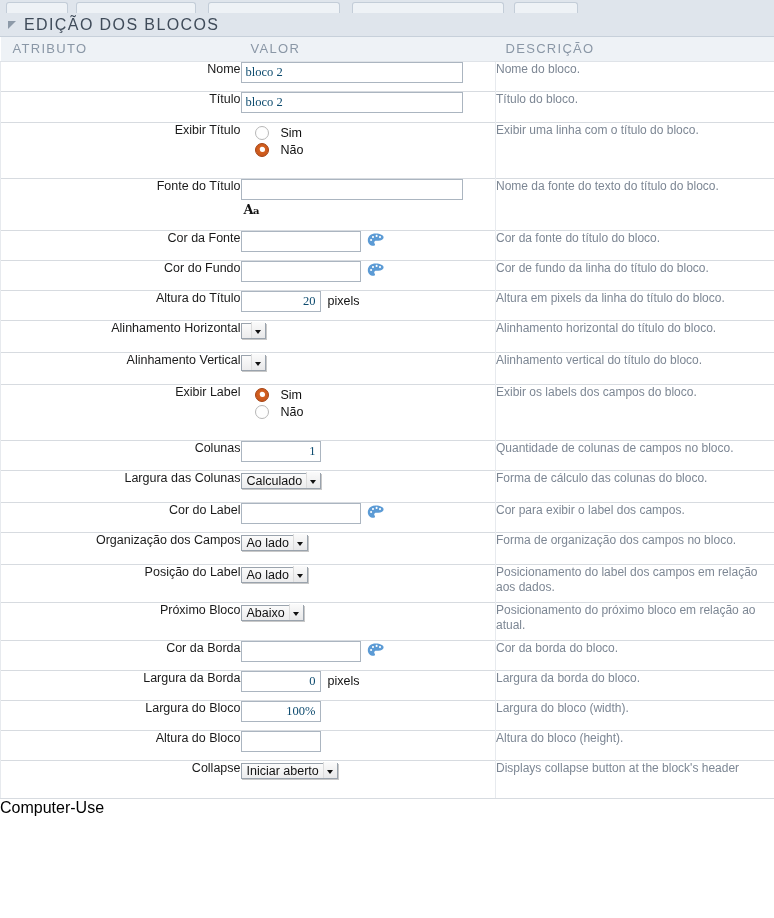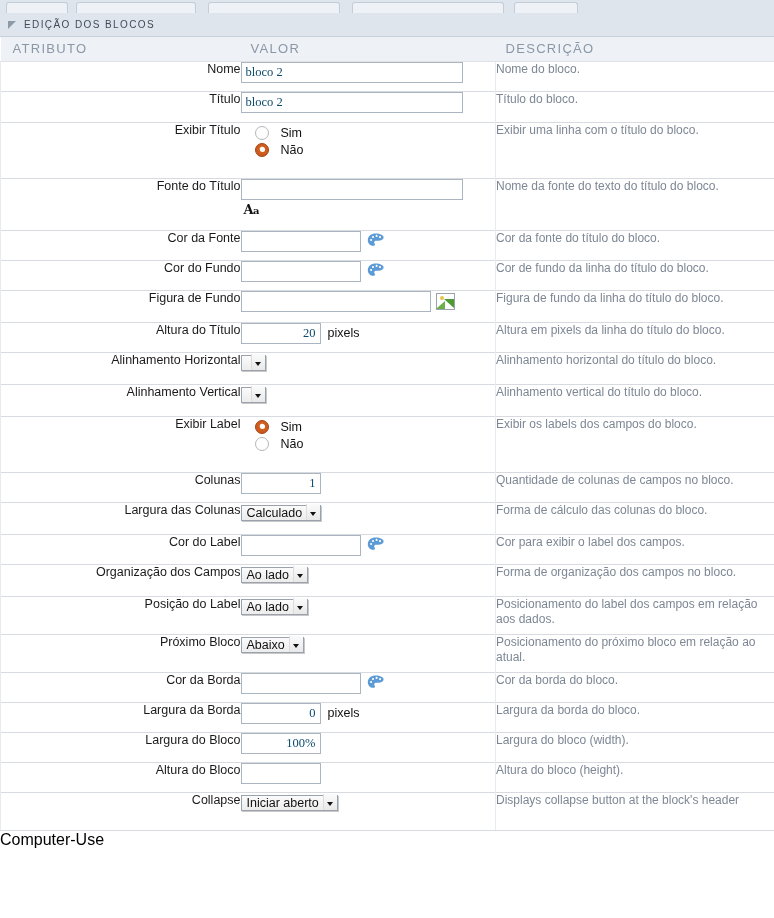--- a/index.html
+++ b/index.html
@@ -39,21 +39,21 @@
   }
   #panel-header .tri {
     width: 0; height: 0;
     border-style: solid;
     border-width: 8px 8px 0 0;
     border-color: #8d9aa8 transparent transparent transparent;
     margin-right: 8px;
     margin-top: 1px;
   }
   #panel-header .title {
-    font-size: 10px;
+    font-size: 16px;
     letter-spacing: 1.4px;
     color: #3f4b59;
     white-space: nowrap;
   }
 
   
   table.grid {
     width: 774px;
     border-collapse: collapse;
     table-layout: fixed;
@@ -323,25 +323,20 @@
         <td class="attr">Cor do Fundo</td>
         <td class="val"><input class="txt w120" readonly="" value="" style=""><span class="palette"><svg width="18" height="16" viewBox="0 0 18 16">
               <path d="M8.6 0.6C4.2 0.6 0.8 3.3 0.8 7.2c0 3.4 2.6 5.6 5.3 5.6 1.5 0 1.9-0.7 1.9-1.4 0-0.8-0.8-1.1-0.8-2 0-1 0.9-1.7 2-1.7h2.1c3 0 5.3-1.2 5.3-3.2 0-2.2-3.3-3.9-8-3.9z" fill="#5c9bd5"></path>
               <circle cx="4.1" cy="7.0" r="1.05" fill="#ffffff"></circle>
               <circle cx="6.0" cy="4.0" r="1.05" fill="#ffffff"></circle>
               <circle cx="9.6" cy="2.9" r="1.05" fill="#ffffff"></circle>
               <circle cx="13.0" cy="4.1" r="1.05" fill="#ffffff"></circle>
             </svg></span></td>
         <td class="desc">Cor de fundo da linha do título do bloco.</td>
       </tr>
-      <tr style="height: 32px;">
-        <td class="attr">Figura de Fundo</td>
-        <td class="val"><input class="txt w190" readonly="" value="" style=""><span class="imgicon"><span class="sun"></span><span class="hill2"></span><span class="hill1"></span></span></td>
-        <td class="desc">Figura de fundo da linha do título do bloco.</td>
-      </tr>
       <tr style="height: 30px;">
         <td class="attr">Altura do Título</td>
         <td class="val"><input class="txt w80 right" readonly="" value="20" style=""><span class="unit">pixels</span></td>
         <td class="desc">Altura em pixels da linha do título do bloco.</td>
       </tr>
       <tr style="height: 32px;">
         <td class="attr">Alinhamento Horizontal</td>
         <td class="val"><span class="selwrap"><span class="sel w80"></span><span class="arrowbg"></span><span class="arrow"></span></span></td>
         <td class="desc">Alinhamento horizontal do título do bloco.</td>
       </tr>

